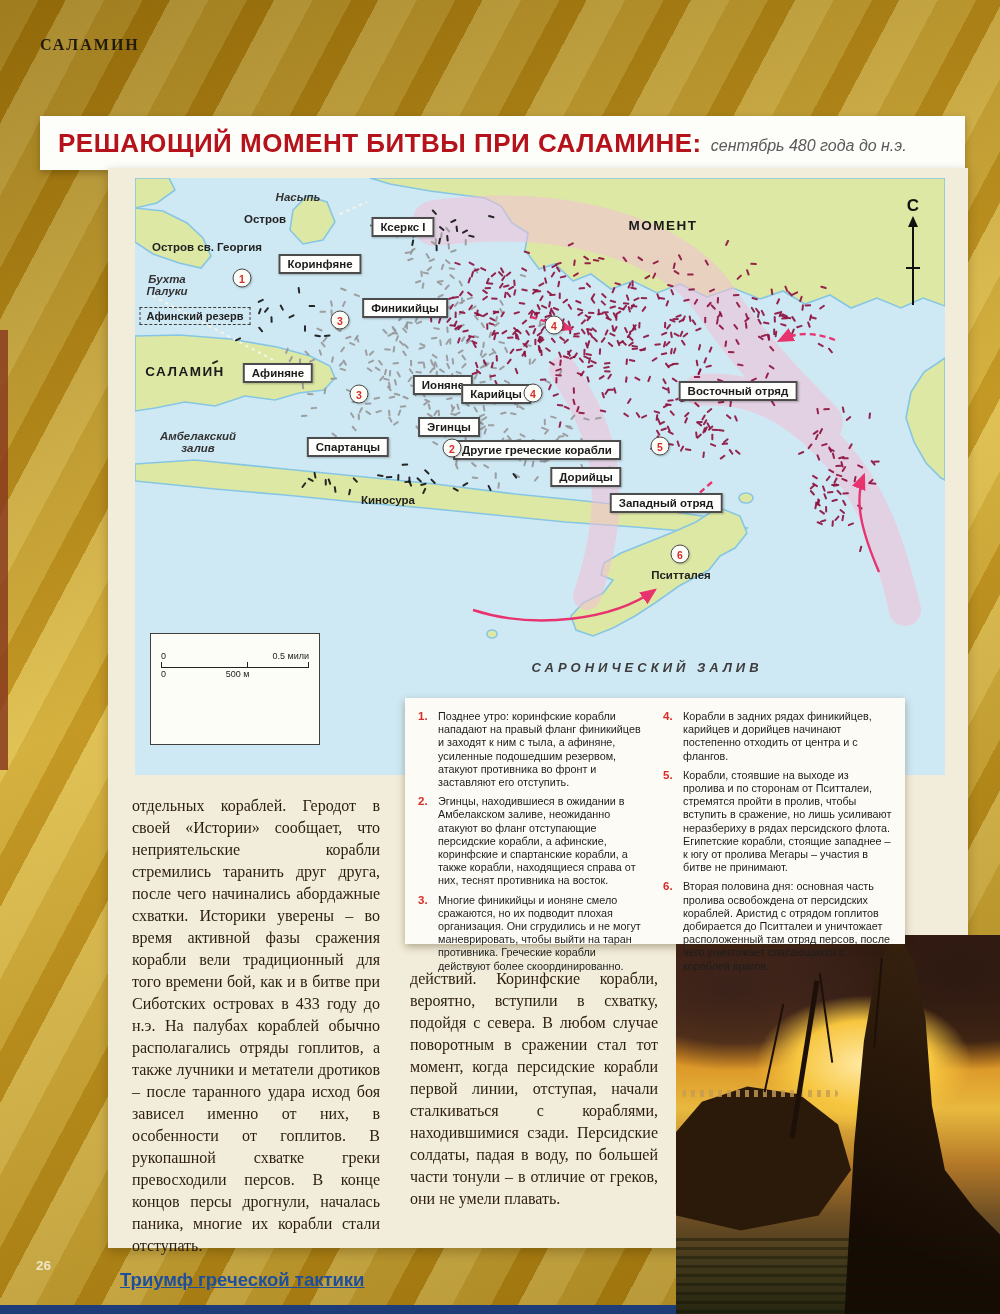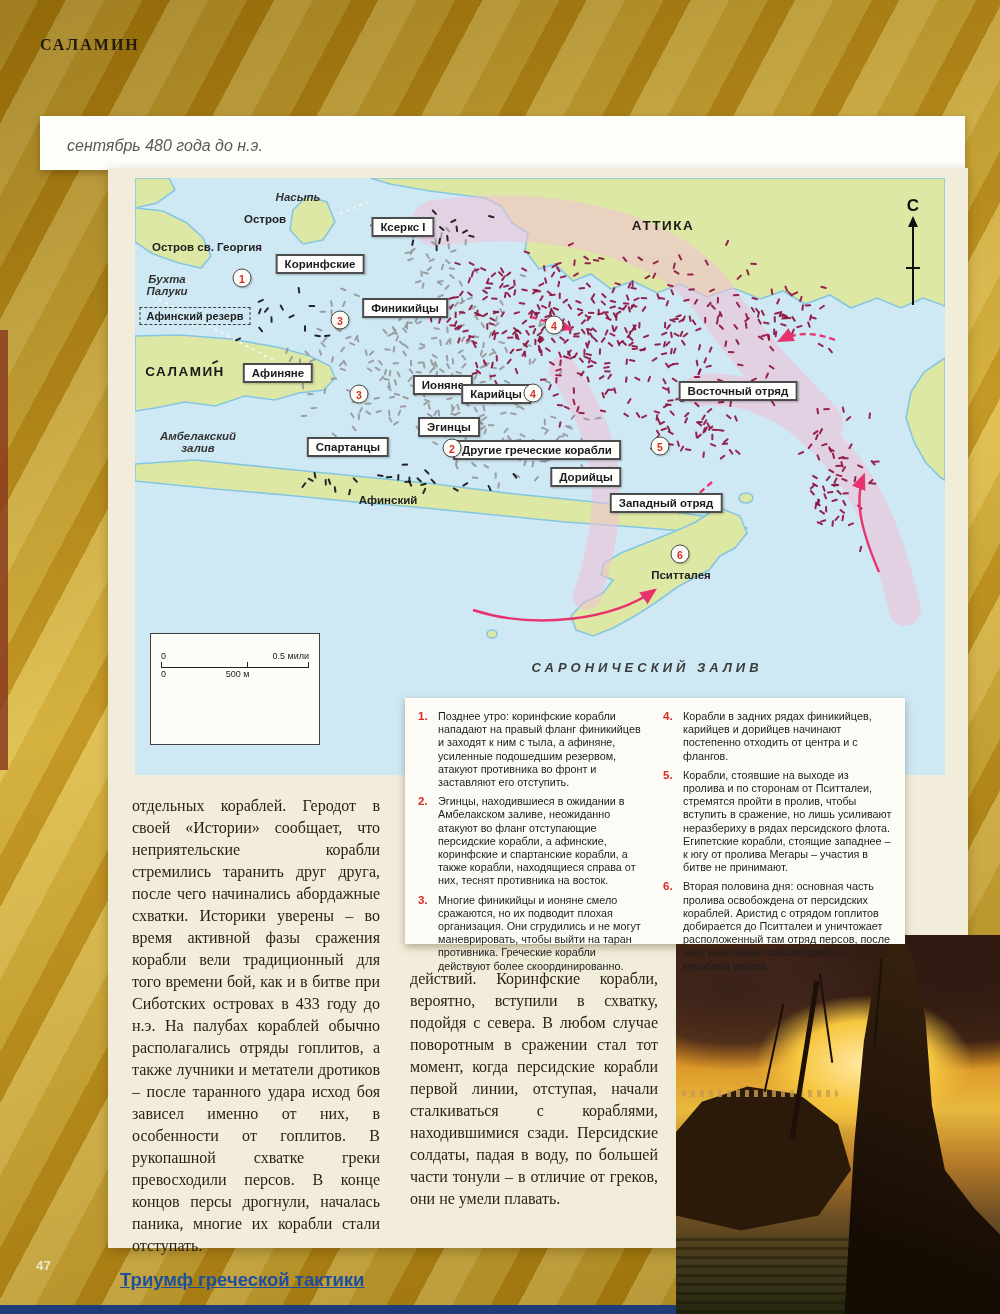--- a/index.html
+++ b/index.html
@@ -86,20 +86,21 @@
   .page-num{position:absolute;left:36px;top:1258px;color:#efe6c8;font-weight:bold;font-size:13.5px;}
   .bottom-bar{position:absolute;left:0;bottom:0;width:100%;height:9px;background:#1d3c78;}
 </style>
 </head>
 <body>
 
 <div class="red-strip"></div>
 <div class="kicker">САЛАМИН</div>
 
 <div class="title-bar">
+  <span class="title-main">РЕШАЮЩИЙ МОМЕНТ БИТВЫ ПРИ САЛАМИНЕ:</span>
   <span class="title-sub">сентябрь 480 года до н.э.</span>
 </div>
 
 <div class="panel"></div>
 
 <div class="map-wrap">
   <svg width="810" height="597" viewBox="0 0 810 597">
     <defs>
       <marker id="ah" orient="auto" markerWidth="9" markerHeight="8" refX="6" refY="3">
         <path d="M0,0 L7,3 L0,6 z" fill="#e8336f"></path>
@@ -1019,36 +1020,36 @@
   </svg>
 
   <div class="map-labels" id="map-labels">
       <div class="lbl lbl-italic" style="left: 163px; top: 19px;">Насыпь</div>
       <div class="lbl lbl-name" style="left: 130px; top: 41px;">Остров</div>
       <div class="lbl lbl-name" style="left: 72px; top: 69px;">Остров св. Георгия</div>
       <div class="lbl lbl-italic" style="left: 32px; top: 107px;">Бухта
 Палуки</div>
       <div class="lbl lbl-dashedbox" style="left: 60px; top: 138px;">Афинский резерв</div>
       <div class="lbl lbl-box" style="left: 268px; top: 49px;">Ксеркс I</div>
-      <div class="lbl lbl-box" style="left: 185px; top: 86px;">Коринфские</div>
+      <div class="lbl lbl-box" style="left: 185px; top: 86px;">Коринфяне</div>
       <div class="lbl lbl-box" style="left: 270px; top: 130px;">Финикийцы</div>
       <div class="lbl lbl-region" style="left: 50px; top: 193px;">САЛАМИН</div>
       <div class="lbl lbl-box" style="left: 143px; top: 195px;">Афиняне</div>
       <div class="lbl lbl-box" style="left: 308px; top: 207px;">Ионяне</div>
       <div class="lbl lbl-box" style="left: 361px; top: 216px;">Карийцы</div>
       <div class="lbl lbl-box" style="left: 314px; top: 249px;">Эгинцы</div>
       <div class="lbl lbl-box" style="left: 213px; top: 269px;">Спартанцы</div>
       <div class="lbl lbl-box" style="left: 402px; top: 272px;">Другие греческие корабли</div>
       <div class="lbl lbl-box" style="left: 451px; top: 299px;">Дорийцы</div>
       <div class="lbl lbl-box" style="left: 531px; top: 325px;">Западный отряд</div>
       <div class="lbl lbl-box" style="left: 603px; top: 213px;">Восточный отряд</div>
       <div class="lbl lbl-italic" style="left: 63px; top: 264px;">Амбелакский
 залив</div>
-      <div class="lbl lbl-name" style="left: 253px; top: 322px;">Афинский</div>
-      <div class="lbl lbl-region" style="left: 528px; top: 47px;">АТТИКА</div>
+      <div class="lbl lbl-name" style="left: 253px; top: 322px;">Киносура</div>
+      <div class="lbl lbl-region" style="left: 528px; top: 47px;">МОМЕНТ</div>
       <div class="lbl lbl-name" style="left: 546px; top: 397px;">Пситталея</div>
       <div class="lbl lbl-gulf" style="left: 512px; top: 489px;">САРОНИЧЕСКИЙ ЗАЛИВ</div>
       <div class="marker" style="left: 107px; top: 100px;">1</div>
       <div class="marker" style="left: 205px; top: 142px;">3</div>
       <div class="marker" style="left: 419px; top: 147px;">4</div>
       <div class="marker" style="left: 224px; top: 216px;">3</div>
       <div class="marker" style="left: 398px; top: 215px;">4</div>
       <div class="marker" style="left: 317px; top: 270px;">2</div>
       <div class="marker" style="left: 525px; top: 268px;">5</div>
       <div class="marker" style="left: 545px; top: 376px;">6</div>
@@ -1121,14 +1122,14 @@
   <div class="hull-right"></div>
   <div class="hull-left"></div>
   <div class="crew"></div>
   <div class="mast"></div>
   <div class="spear" style="left:30%;top:18%;transform:rotate(12deg);"></div>
   <div class="spear" style="left:46%;top:10%;transform:rotate(-8deg);"></div>
   <div class="spear" style="left:62%;top:6%;transform:rotate(5deg);"></div>
   <div class="water-streaks"></div>
 </div>
 
-<div class="page-num">47</div>
+<div class="page-num">26</div>
 <div class="bottom-bar"></div>
 
 </body></html>

